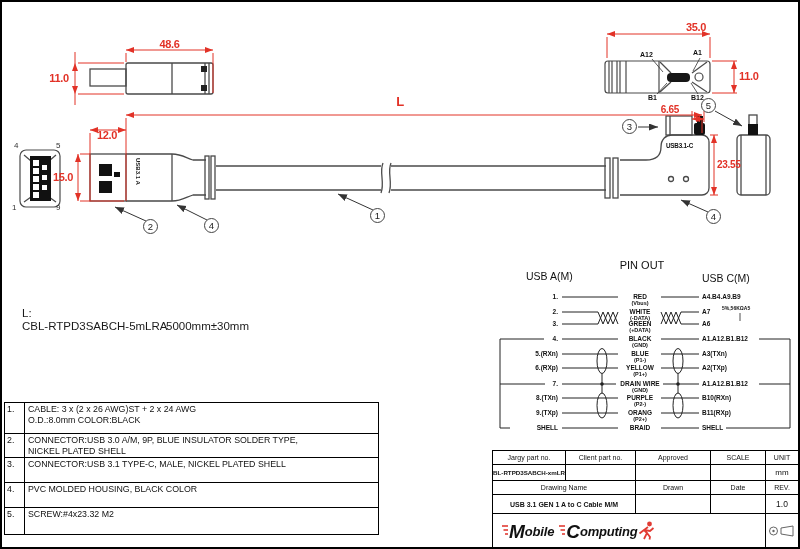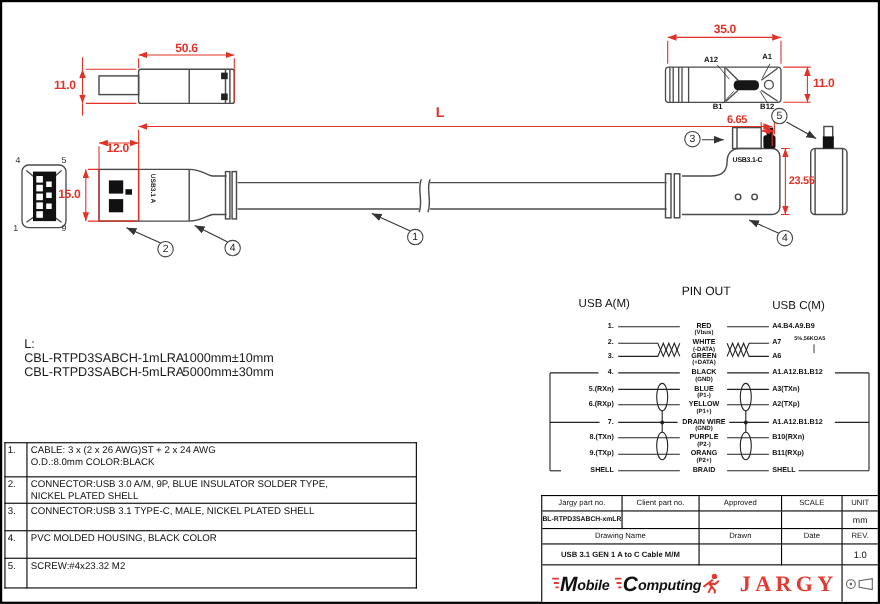--- a/index.html
+++ b/index.html
@@ -222,26 +222,26 @@
       <line x1="498" y1="426" x2="508" y2="426"></line>
       <line x1="560" y1="426" x2="616" y2="426"></line>
         <line x1="659" y1="426" x2="697" y2="426"></line>
       <line x1="724" y1="426" x2="788" y2="426"></line>
       <line x1="498" y1="337" x2="498" y2="426"></line>
       <line x1="788" y1="337" x2="788" y2="426"></line>
       <line x1="738" y1="311" x2="738" y2="319" stroke-width="0.8"></line>
     </g>
   </svg>
 
-  <div class="dim" style="left:150px;top:36px;width:35px">50.6</div>
+  <div class="dim" style="left:150px;top:36px;width:35px">48.6</div>
   <div class="dim" style="left:42px;top:70px;width:30px">11.0</div>
   <div class="dim" style="left:88px;top:127px;width:34px">12.0</div>
   <div class="dim" style="left:46px;top:169px;width:30px">15.0</div>
   <div class="dim dim-l" style="left:391px;top:92px;width:14px">L</div>
-  <div class="dim" style="left:639px;top:19px;width:36px">35.0</div>
+  <div class="dim" style="left:676px;top:19px;width:36px">35.0</div>
   <div class="dim" style="left:737px;top:68px;width:32px;text-align:left">11.0</div>
   <div class="dim dim-s" style="left:653px;top:102px;width:30px">6.65</div>
   <div class="dim dim-s" style="left:715px;top:157px;width:40px;text-align:left">23.55</div>
 
   <div class="pin-num" style="left:12px;top:139px">4</div>
   <div class="pin-num" style="left:54px;top:139px">5</div>
   <div class="pin-num" style="left:10px;top:201px">1</div>
   <div class="pin-num" style="left:54px;top:201px">9</div>
 
   <div class="cpin" style="left:638px;top:49px">A12</div>
@@ -254,21 +254,20 @@
 
   <div class="callout" style="left:368px;top:206px">1</div>
   <div class="callout" style="left:141px;top:217px">2</div>
   <div class="callout" style="left:620px;top:117px">3</div>
   <div class="callout" style="left:202px;top:216px">4</div>
   <div class="callout" style="left:704px;top:207px">4</div>
   <div class="callout" style="left:699px;top:96px">5</div>
 
   <div class="llist">
     <div class="head">L:</div>
-    <div class="lrow"><span class="part">CBL-RTPD3SABCH-1mLRA</span><span>1000mm±10mm</span></div>
     <div class="lrow"><span class="part">CBL-RTPD3SABCH-5mLRA</span><span>5000mm±30mm</span></div>
   </div>
 
   <div class="po-title" style="left:600px;top:257px">PIN OUT</div>
   <div class="po-head" style="left:524px;top:268px">USB A(M)</div>
   <div class="po-head" style="left:700px;top:270px">USB C(M)</div>
   <div class="po-note" style="left:720px;top:303px">5%,56KΩA5</div>
 
   <div class="po-left" style="left:496px;top:291px">1.</div>
   <div class="po-center" style="left:616px;top:291px">RED</div>
@@ -398,21 +397,20 @@
               <path d="M7,10 H4"></path>
             </g>
           </svg>
         <span class="mc-big">C</span>
           <span class="mc-small">omputing</span>
         <svg width="17" height="20" viewBox="0 0 17 20">
           <circle cx="11.5" cy="3" r="2.4" fill="#e13b33"></circle>
           <path d="M10,6 L6,9 L9,12 L6,18 M9,12 L12,16 L11.5,18.5 M6,9 L12,10 L15.5,7 M6,9 L1.5,12.5" stroke="#e13b33" stroke-width="1.8" fill="none"></path>
         </svg>
       </div>
-      <span class="jargy">JARGY</span>
     </div>
     <div class="tb-cell" style="left:273px;top:63px;width:33px;height:35px">
       <svg width="28" height="14" viewBox="0 0 28 14">
         <g stroke="#666" fill="none" stroke-width="1">
           <circle cx="5.5" cy="7" r="4"></circle>
           <circle cx="5.5" cy="7" r="1.2" fill="#666" stroke="none"></circle>
           <path d="M13,4 L25,2 L25,12 L13,10 Z"></path>
         </g>
       </svg>
     </div>

